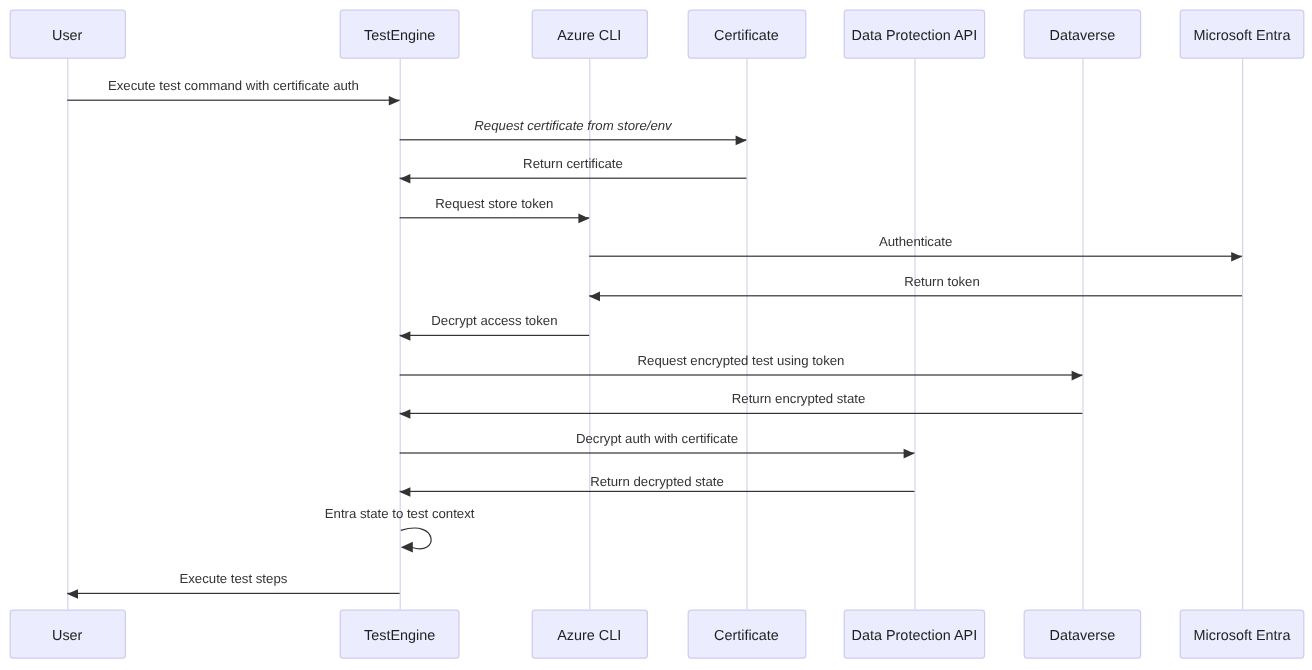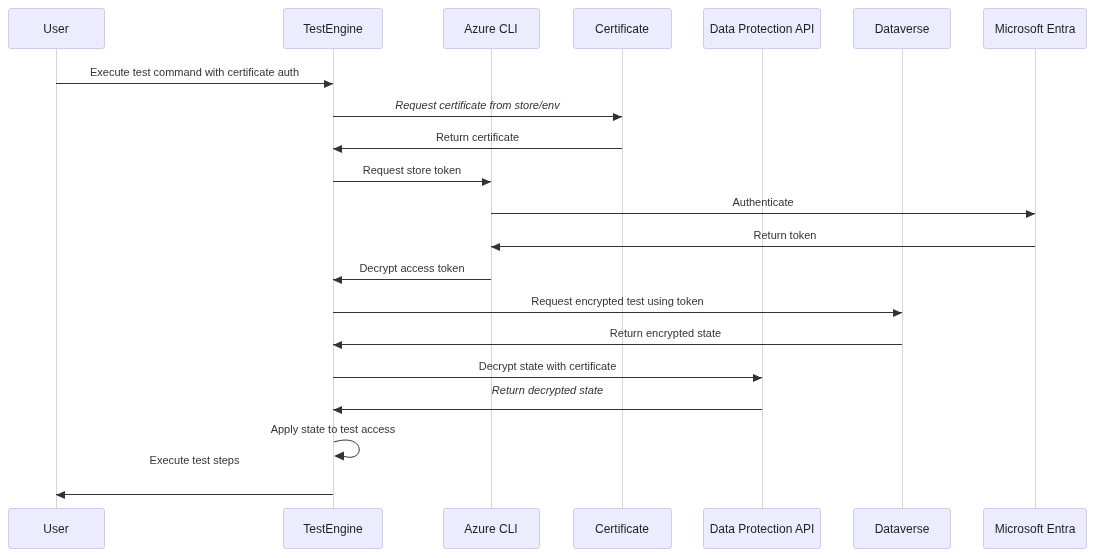--- a/index.html
+++ b/index.html
@@ -137,27 +137,27 @@
     <div class="arrowhead left" style="left: 491px; top: 242.5px;"></div>
     <div class="msg-label" style="left: 412px; top: 262px;">Decrypt access token</div>
     <div class="msg-line" style="left: 333px; top: 279px; width: 158px;"></div>
     <div class="arrowhead left" style="left: 333px; top: 275.5px;"></div>
     <div class="msg-label" style="left: 617.5px; top: 295px;">Request encrypted test using token</div>
     <div class="msg-line" style="left: 333px; top: 312px; width: 569px;"></div>
     <div class="arrowhead right" style="left: 893px; top: 308.5px;"></div>
     <div class="msg-label" style="left: 617.5px; top: 327px; margin-left: 48px;">Return encrypted state</div>
     <div class="msg-line" style="left: 333px; top: 344px; width: 569px;"></div>
     <div class="arrowhead left" style="left: 333px; top: 340.5px;"></div>
-    <div class="msg-label" style="left: 547.5px; top: 360px;">Decrypt state with certificate</div>
+    <div class="msg-label" style="left: 547.5px; top: 360px;">Decrypt auth with certificate</div>
     <div class="msg-line" style="left: 333px; top: 377px; width: 429px;"></div>
     <div class="arrowhead right" style="left: 753px; top: 373.5px;"></div>
-    <div class="msg-label" style="left: 547.5px; top: 384px; font-style: italic;">Return decrypted state</div>
+    <div class="msg-label" style="left: 547.5px; top: 396px;">Return decrypted state</div>
     <div class="msg-line" style="left: 333px; top: 409px; width: 429px;"></div>
     <div class="arrowhead left" style="left: 333px; top: 405.5px;"></div>
-    <div class="msg-label" style="left: 333px; top: 423px;">Apply state to test access</div>
+    <div class="msg-label" style="left: 333px; top: 423px;">Entra state to test context</div>
     <svg width="46" height="28" class="selfloop" style="left: 332px; top: 438px;">
       <path d="M2,4 C34,-6 34,26 11,18" fill="none" stroke="#333333" stroke-width="1"></path>
       <polygon points="2,18 12,13.5 12,22.5" fill="#333333"></polygon>
     </svg>
-    <div class="msg-label" style="left: 194.5px; top: 454px;">Execute test steps</div>
+    <div class="msg-label" style="left: 194.5px; top: 477px;">Execute test steps</div>
     <div class="msg-line" style="left: 56px; top: 494px; width: 277px;"></div>
     <div class="arrowhead left" style="left: 56px; top: 490.5px;"></div>
   </div>
 
 </body></html>

